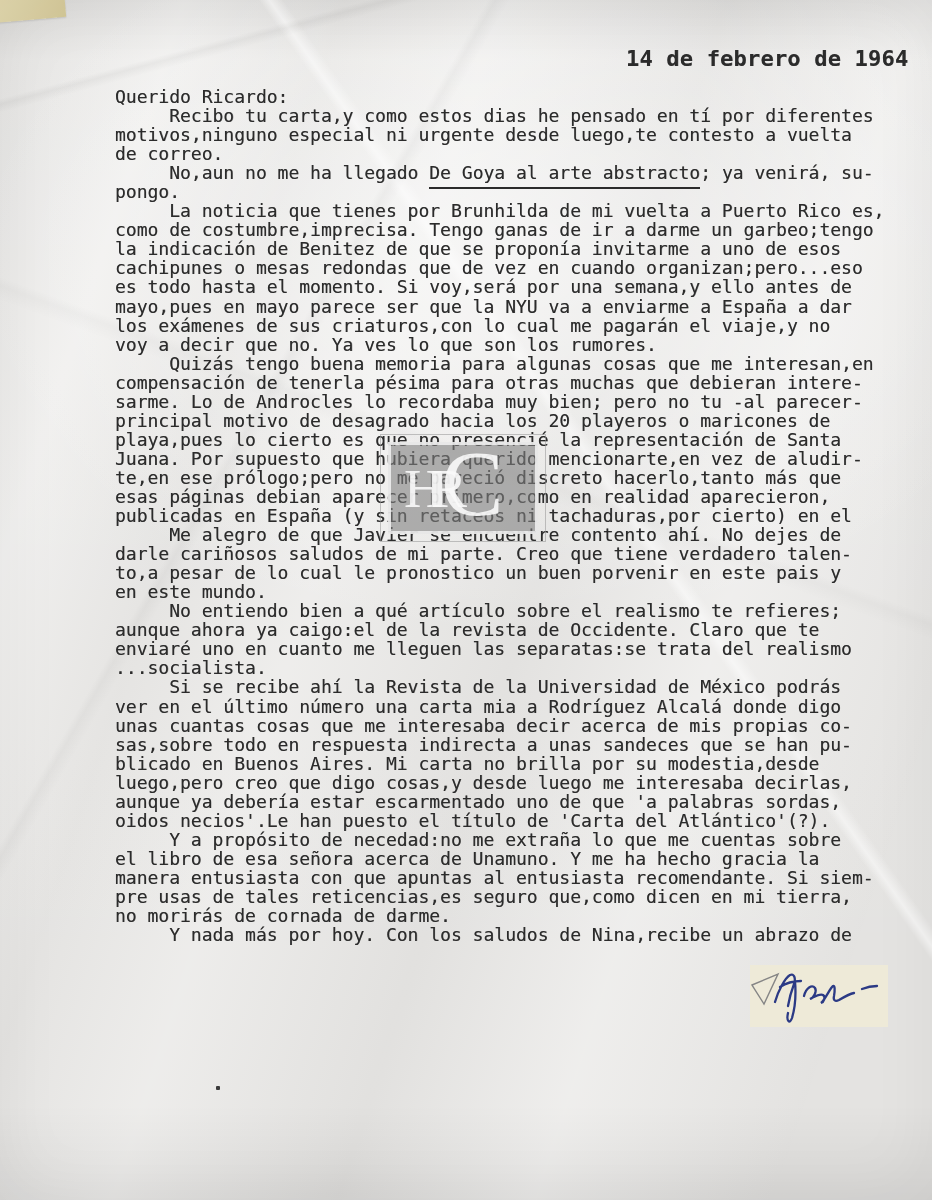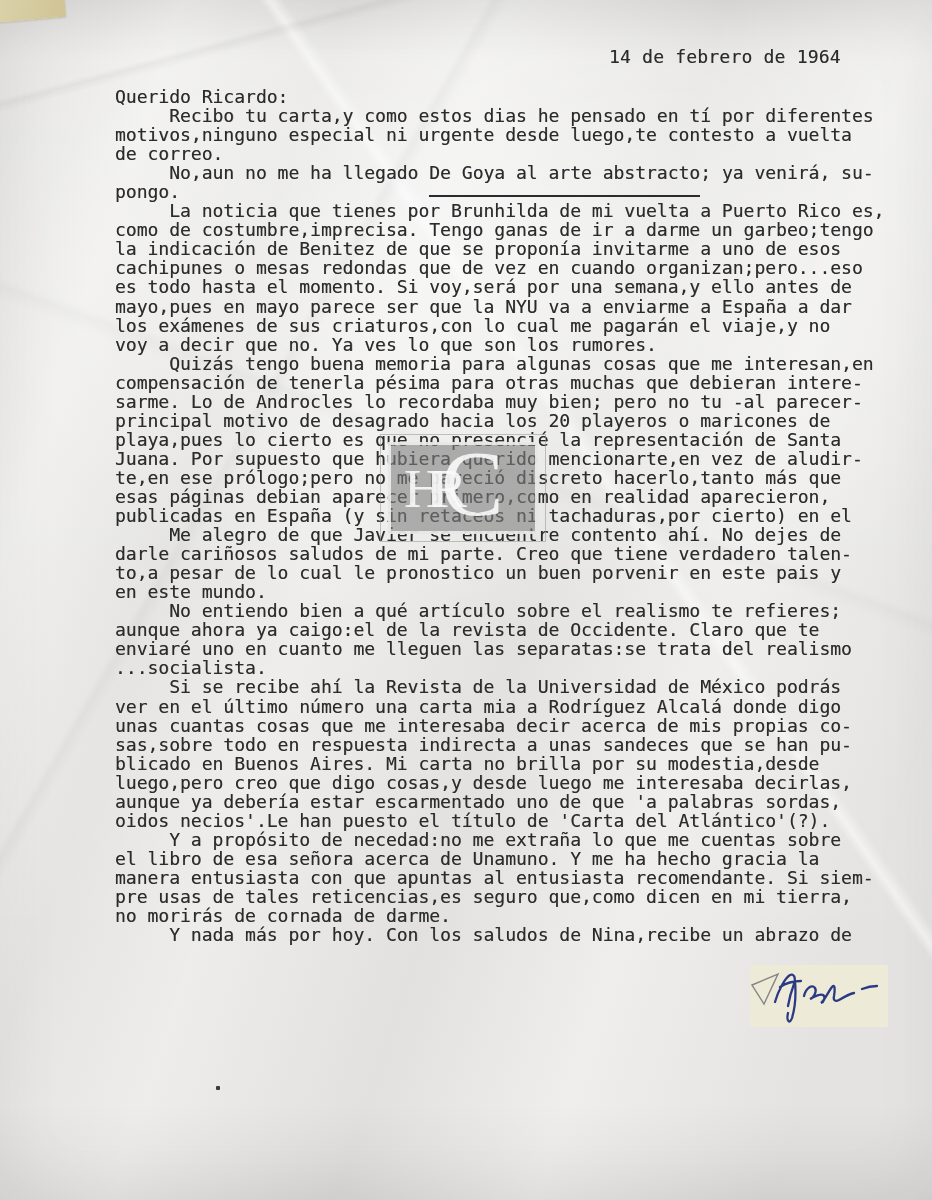--- a/index.html
+++ b/index.html
@@ -25,36 +25,36 @@
       linear-gradient(200deg, transparent 40%, rgba(0,0,0,0.025) 40.6%, transparent 41.6%);
   }
   .tape{
     position:absolute;left:-9px;top:-11px;width:74px;height:31px;
     background:linear-gradient(115deg,#ded4a9,#d6cb9e 55%,#cfc391);
     transform:rotate(-5deg);
     box-shadow:0 1px 2px rgba(0,0,0,0.12);
     opacity:.95;
   }
   .date{
-    position:absolute;left:609px;top:46px;
-    font-size:18px;font-weight:normal;color:#2b2b2b;
+    position:absolute;left:626px;top:46px;
+    font-size:22px;font-weight:bold;color:#2b2b2b;
     white-space:pre;letter-spacing:.2px;
     text-shadow:.3px .3px .4px rgba(30,30,30,.45);
   }
   .letter-body{
     position:absolute;left:115px;top:87px;width:800px;
   }
   .line{
     white-space:pre;
     font-size:18px;line-height:19.05px;height:19.05px;
     font-weight:normal;color:#2b2b2b;
     text-shadow:.3px .3px .4px rgba(30,30,30,.45);
   }
   .book-title{
-    text-decoration:none;border-bottom:2px solid #2b2b2b;padding-bottom:12px;margin-top:20px;
+    text-decoration:none;border-bottom:2px solid #2b2b2b;padding-bottom:4px;margin-top:20px;
   }
   .watermark{
     position:absolute;left:388px;top:442px;width:144px;height:86px;
     background:rgba(128,128,128,0.60);
     border:3px solid rgba(242,242,242,0.85);
     outline:1px solid rgba(150,150,150,0.55);
     outline-offset:7px;
     z-index:5;
   }
   .watermark .wl{

